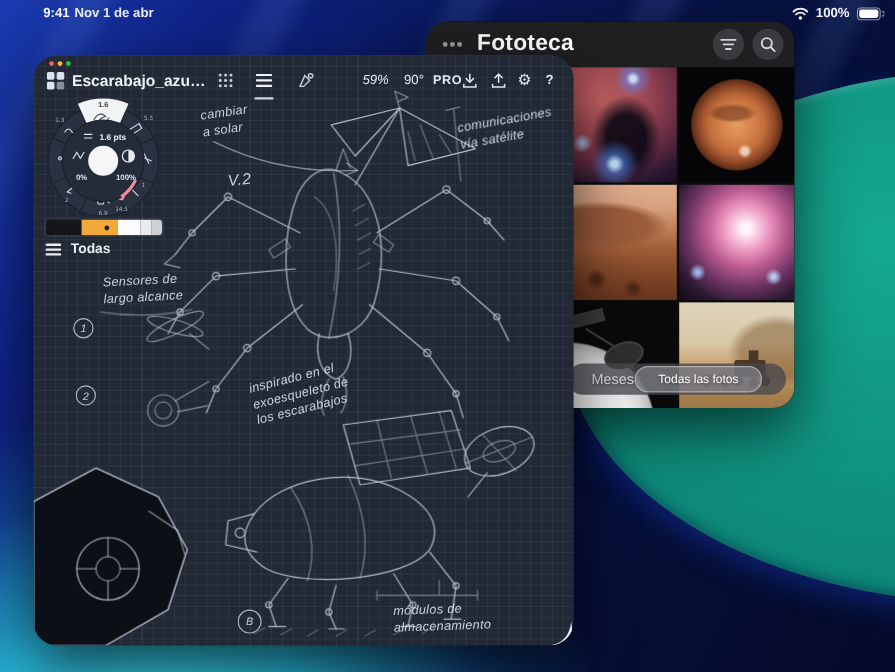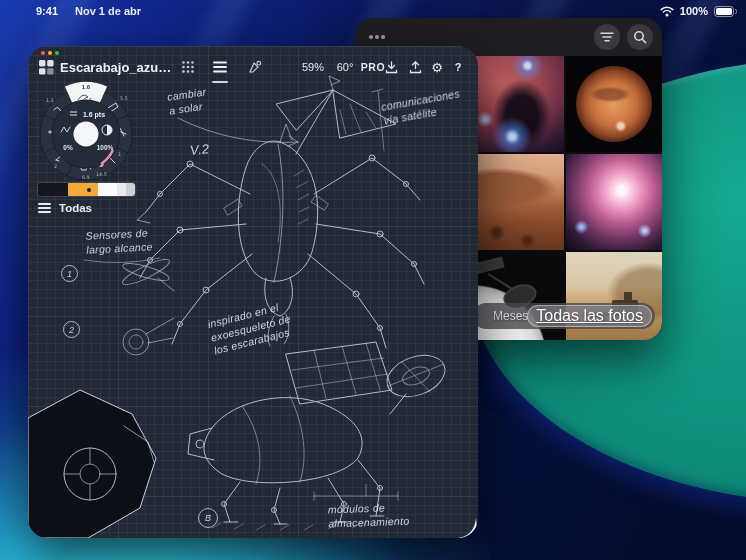--- a/index.html
+++ b/index.html
@@ -14,21 +14,21 @@
        -webkit-mask-image:linear-gradient(#fff 0%,rgba(255,255,255,.35) 40%,transparent 75%);
        mask-image:linear-gradient(#fff 0%,rgba(255,255,255,.35) 40%,transparent 75%);}
   .wall-teal-disc{left:470px;top:58px;width:720px;height:445px;border-radius:50%;
        background:radial-gradient(circle at 38% 32%,#14a890 0%,#0f907e 40%,#0c7f70 70%,#0a6e63 100%);
        box-shadow:0 10px 22px rgba(20,70,220,.35), inset 0 -4px 10px rgba(0,40,70,.45), inset 0 3px 6px rgba(180,255,240,.25);}
   .wall-glow-cyan{left:-90px;bottom:-130px;width:580px;height:340px;
        background:radial-gradient(ellipse at 38% 78%,#3fe9f5 0%,rgba(45,215,240,.8) 28%,rgba(25,130,190,.35) 55%,transparent 74%);}
 
   
   .statusbar{top:0;left:0;right:0;height:24px;color:#f3f5fa;font-size:11px;font-weight:700;z-index:40;}
-  .sb-left{position:absolute;left:36px;top:5px;display:flex;gap:17px;}
+  .sb-left{position:absolute;left:36px;top:5px;display:flex;gap:4px;}
   .sb-right{position:absolute;right:9px;top:5px;display:flex;gap:6px;align-items:center;}
 
   
   .pwin{left:355px;top:18px;width:307px;height:322px;border-radius:18px;overflow:hidden;
         background:#0c0c0e;z-index:10;box-shadow:0 18px 46px rgba(0,0,0,.6);}
   .pwin-header{position:absolute;top:0;left:0;right:0;height:38px;background:#1f1f22;
         display:flex;align-items:center;padding:0 9px;z-index:3;}
   .win-dots{display:flex;gap:2.5px;padding:4px 5px;}
   .win-dots i{width:3.5px;height:3.5px;border-radius:50%;background:#97979c;}
   .ptitle{color:#fff;font-size:19px;font-weight:700;margin-left:8px;letter-spacing:.2px;}
@@ -61,23 +61,23 @@
      radial-gradient(circle at 58% 38%,#fff4f9 0 5%,#f9cce2 12%,#ea94be 24%,#bb5c90 40%,#6c3462 60%,#2c1832 80%,#120a16 100%);}
   .ph-sat{background:
      radial-gradient(circle 96px at 6% 110%,#ededed 0 55%,#d6d6d6 67%,#b9b9b9 74%,transparent 76%) #0a0a0b;}
   .ph-rover{background:
      radial-gradient(ellipse 64% 46% at 86% 42%,rgba(125,88,48,.5) 0 50%,transparent 68%),
      linear-gradient(180deg,#ded4bd 0%,#d9c8a6 36%,#cdaa7c 50%,#c19b66 62%,#a9814f 80%,#977142 100%);}
   .ph svg{position:absolute;inset:0;}
   .ptabs{position:absolute;left:118px;right:7px;bottom:11px;height:26px;border-radius:14px;
      background:rgba(72,72,78,.78);z-index:4;display:flex;align-items:center;}
   .ptab-months{position:absolute;left:20px;color:rgba(255,255,255,.8);font-size:12px;text-shadow:0 1px 2px rgba(0,0,0,.5);}
-  .ptab-all{position:absolute;right:3px;top:2px;height:20px;min-width:88px;padding:0 8px;border-radius:11px;
-     background:rgba(165,165,172,.45);border:1px solid rgba(255,255,255,.4);color:#fff;font-size:16px;
-     display:flex;align-items:center;justify-content:center;text-shadow:0 1px 2px rgba(0,0,0,.45);text-decoration:underline;}
+  .ptab-all{position:absolute;right:20px;top:2px;height:20px;min-width:88px;padding:0 8px;border-radius:11px;
+     background:rgba(165,165,172,.45);border:1px solid rgba(255,255,255,.4);color:#fff;font-size:10px;
+     display:flex;align-items:center;justify-content:center;text-shadow:0 1px 2px rgba(0,0,0,.45);}
 
   
   .cwin{left:28px;top:46px;width:450px;height:492px;border-radius:20px;overflow:hidden;background:#222935;
         z-index:20;box-shadow:0 20px 50px rgba(0,0,0,.65);}
   .cgrid{position:absolute;inset:0;background-image:
       linear-gradient(rgba(150,170,205,.09) 1px,transparent 1px),
       linear-gradient(90deg,rgba(150,170,205,.09) 1px,transparent 1px),
       linear-gradient(rgba(170,190,225,.05) 1px,transparent 1px),
       linear-gradient(90deg,rgba(170,190,225,.05) 1px,transparent 1px);
       background-size:9px 9px,9px 9px,90px 90px,90px 90px;}
@@ -115,20 +115,21 @@
 <div class="abs wall-teal-disc"></div>
 <div class="abs wall-glow-cyan"></div>
 
 <div class="abs pwin">
   <div class="pwin-header">
     <div class="win-dots">
         <i></i>
         <i></i>
         <i></i>
       </div>
+    <div class="ptitle">Fototeca</div>
     <div class="phdr-right">
       <div class="circ-btn">
         <svg width="14" height="12" viewBox="0 0 14 12">
           <g stroke="#d6d6da" stroke-width="1.6" stroke-linecap="round">
             <line x1="1" y1="2.2" x2="13" y2="2.2"></line>
               <line x1="3" y1="6" x2="11" y2="6"></line>
               <line x1="5" y1="9.8" x2="9" y2="9.8"></line>
           </g>
         </svg>
       </div>
@@ -230,22 +231,22 @@
       <span class="ico-underline"></span>
     </div>
     <div class="ct-item" style="left:216px;width:20px;">
       <svg width="15" height="15" viewBox="0 0 15 15">
         <g stroke="#c3ccd9" stroke-width="1.2" fill="none">
           <path d="M3,12 L7,3 L11,7 L6,12 Z"></path>
             <circle cx="11.8" cy="3.2" r="1.8"></circle>
         </g>
       </svg>
     </div>
-    <div class="ct-item" style="left:270px;width:30px;">59%</div>
-    <div class="ct-item" style="left:302px;width:30px;">60°</div>
+    <div class="ct-item" style="left:270px;width:30px;font-style:italic;">59%</div>
+    <div class="ct-item" style="left:302px;width:30px;">90°</div>
     <div class="ct-item pro" style="left:330px;width:30px;">PRO</div>
     <div class="ct-item" style="left:352px;width:22px;">
       <svg width="13" height="13" viewBox="0 0 13 13">
         <g stroke="#dfe5ee" stroke-width="1.3" fill="none" stroke-linecap="round">
           <line x1="6.5" y1="1" x2="6.5" y2="7"></line>
             <path d="M3.5,4.5 L6.5,7.5 L9.5,4.5"></path>
             <path d="M1.5,9.5 V11.5 H11.5 V9.5"></path>
         </g>
       </svg>
     </div>

